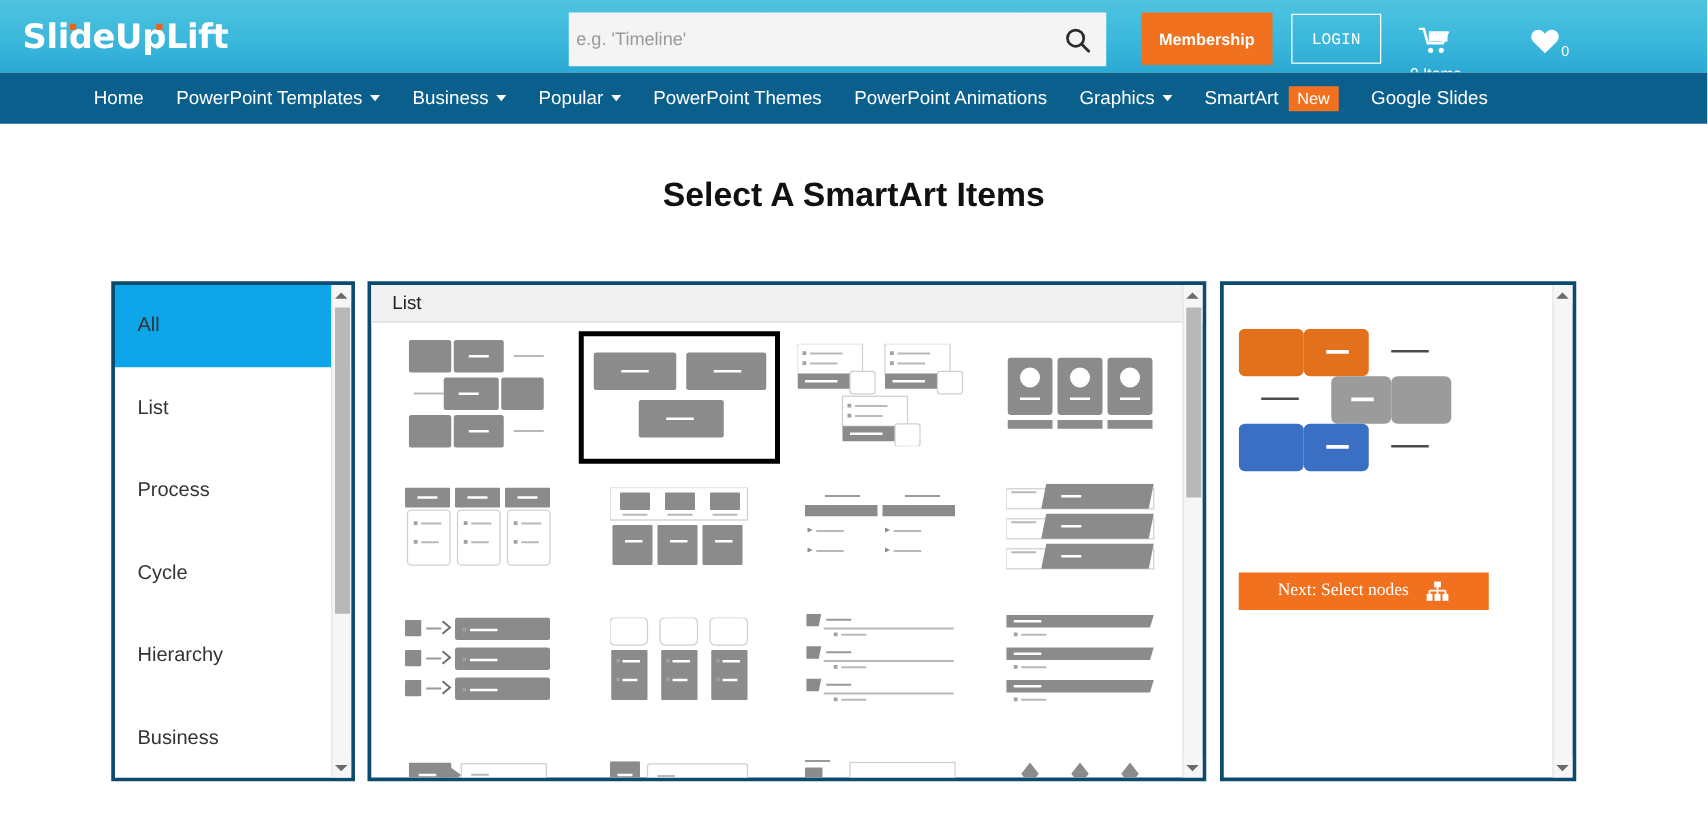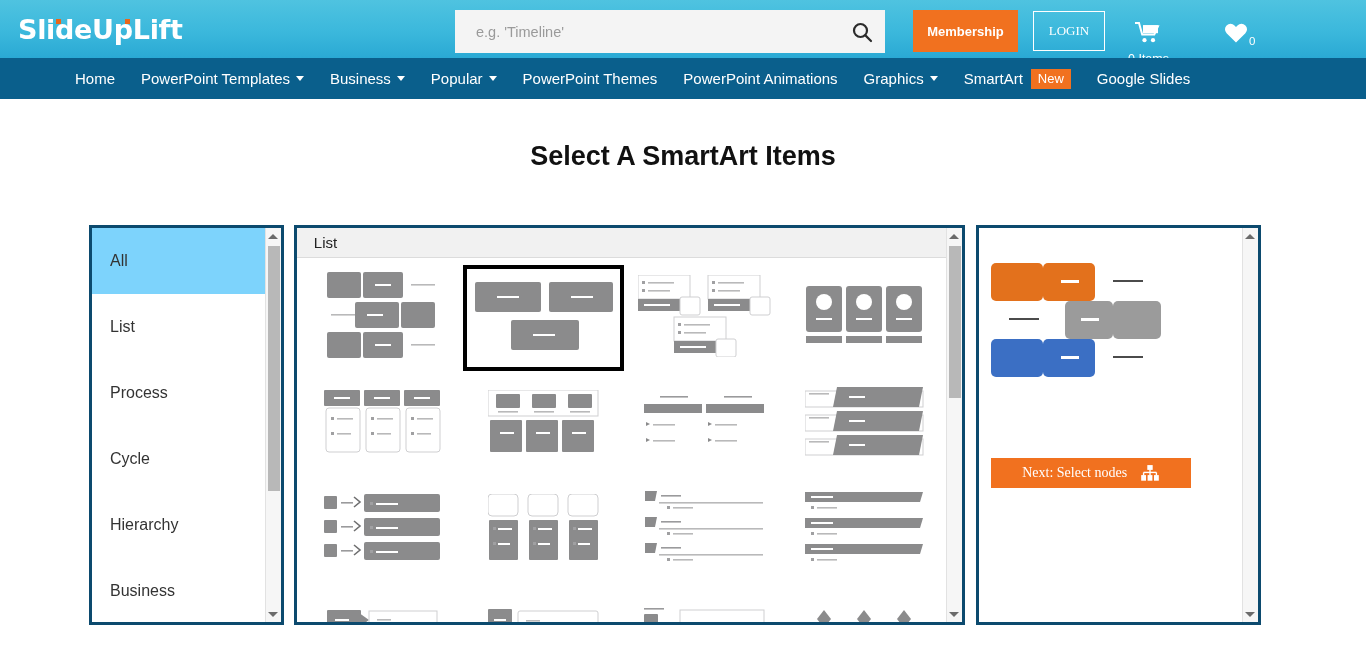--- a/index.html
+++ b/index.html
@@ -43,21 +43,21 @@
     display: flex;
     align-items: center;
   }
   .searchwrap input {
     flex: 1;
     border: none;
     outline: none;
     background: transparent;
     font-size: 14.5px;
     color: #737373;
-    padding: 0 21px;
+    padding: 0 6px;
     font-family: "Liberation Sans", sans-serif;
   }
   .searchwrap input::placeholder { color: #9a9a9a; }
   .search-btn {
     width: 46px; height: 43px;
     display: flex; align-items: center; justify-content: center;
     cursor: pointer;
     background: transparent;
     border: none;
   }
@@ -76,21 +76,21 @@
   }
   .login-btn {
     position: absolute;
     left: 1033px; top: 11px;
     width: 72px; height: 40px;
     background: transparent;
     border: 1px solid #ffffff;
     color: #ffffff;
     font-size: 13px;
     cursor: pointer;
-    font-family: Liberation Serif, serif;
+    font-family: Liberation Mono, monospace;
   }
   .cart {
     position: absolute;
     left: 1126px; top: 22px;
     display: flex; align-items: center;
     color: #fff; font-size: 12.5px;
     cursor: pointer;
     flex-direction: column;
   }
   .cart-label { margin-left: 2px; margin-top: 5px; }
@@ -165,21 +165,21 @@
   }
   .cat {
     height: 66px;
     display: flex; align-items: center;
     padding-left: 18px;
     font-size: 16px;
     color: #333;
     cursor: pointer;
     background: #fff;
   }
-  .cat.active { background: #7dd3fc; }
+  .cat.active { background: #0ea5e9; }
 
   
   .vscroll {
     position: absolute;
     top: 0; right: 0;
     width: 16px; height: 100%;
     background: #f6f6f6;
     border-left: 1px solid #e2e2e2;
   }
   .vs-arrow {

